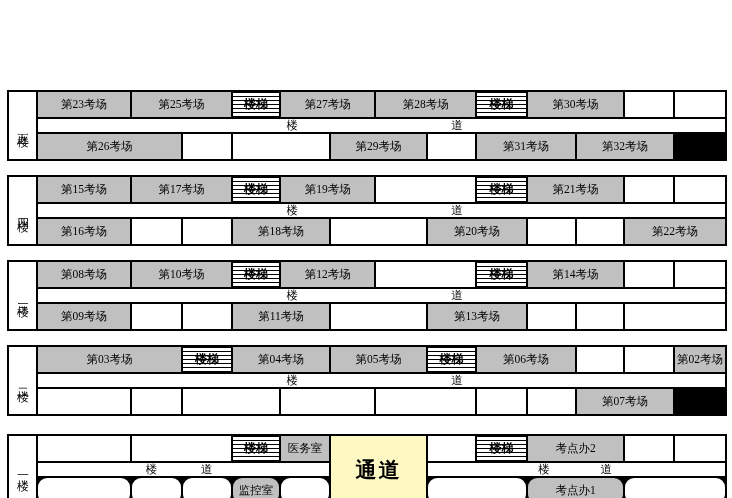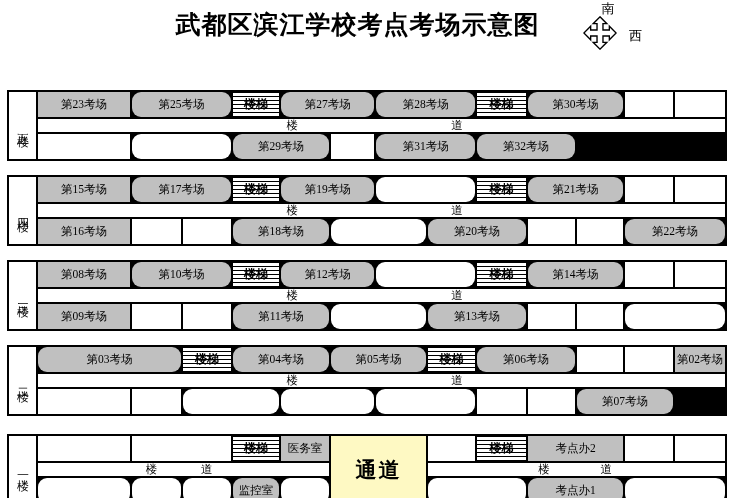--- a/index.html
+++ b/index.html
@@ -23,21 +23,21 @@
   .flabel{width:27px;background:#fff;margin-right:2px;display:flex;align-items:center;justify-content:center;
           writing-mode:vertical-rl;text-orientation:upright;font-size:12px;letter-spacing:2px;}
   .bgrid{flex:1;display:grid;gap:2px;background:#000;
          grid-template-columns:96fr 51fr 50fr 48fr 50fr 45fr 52fr 49fr 51fr 49fr 48fr 50fr 52fr;
          grid-template-rows:26fr 13fr 26fr;}
   .cell{background:#fff;display:flex;align-items:center;justify-content:center;
         font-size:11.5px;white-space:nowrap;overflow:hidden;}
   .room{background:#c0c0c0;}
   .stairs{background:repeating-linear-gradient(to bottom,#000 0px,#000 1px,#fff 1px,#fff 4px);
           font-weight:bold;font-size:12px;}
-  .s2{grid-column:span 2;border-radius:9px;}
+  .s2{grid-column:span 2;}
   .cor{position:relative;background:#fff;grid-column:1/14;grid-row:2;}
   .cor .lou,.cor .dao{position:absolute;top:50%;transform:translate(-50%,-50%);font-size:11.5px;}
   .cor .lou{left:37%;} .cor .dao{left:61%;}
 
   
   .r1{grid-row:1;} .r3{grid-row:3;border-radius:9px;}
   .g1{grid-column:1;} .g2s2{grid-column:2/span 2;} .g2{grid-column:2;} .g3{grid-column:3;}
   .g4{grid-column:4;} .g5{grid-column:5;}
   .g8{grid-column:8;} .g9{grid-column:9;} .g10s2{grid-column:10/span 2;}
   .g12{grid-column:12;} .g13{grid-column:13;} .g8s2{grid-column:8/span 2;} .g12s2{grid-column:12/span 2;}
@@ -47,49 +47,40 @@
   .corr{position:relative;background:#fff;grid-column:8/14;grid-row:2;}
   .corl .lou{left:39%;} .corl .dao{left:58%;}
   .corr .lou{left:39%;} .corr .dao{left:60%;}
   .corl .lou,.corl .dao,.corr .lou,.corr .dao{position:absolute;top:50%;transform:translate(-50%,-50%);font-size:11.5px;}
 </style>
 </head>
 <body>
 
 <div id="page">
 
-  <div id="header">
-    <div id="title">武都区滨江学校考点考场示意图</div>
-    <div id="compass">
-      <span class="n">南</span>
-      <svg width="34" height="34" viewBox="0 0 40 40">
-        <path d="M20 1 L28 9 L23.5 9 L23.5 16.5 L31 16.5 L31 12 L39 20 L31 28 L31 23.5 L23.5 23.5 L23.5 31 L28 31 L20 39 L12 31 L16.5 31 L16.5 23.5 L9 23.5 L9 28 L1 20 L9 12 L9 16.5 L16.5 16.5 L16.5 9 L12 9 Z" fill="#ffffff" stroke="#000000" stroke-width="1.6"></path>
-      </svg>
-      <span class="w">西</span>
-    </div>
-  </div>
 
   <div id="bands">
 
     <div class="band gap14">
       <div class="flabel">五楼</div>
       <div class="bgrid">
         <div class="cell room">第23考场</div>
         <div class="cell room s2">第25考场</div>
         <div class="cell stairs">楼梯</div>
         <div class="cell room s2">第27考场</div>
         <div class="cell room s2">第28考场</div>
         <div class="cell stairs">楼梯</div>
         <div class="cell room s2">第30考场</div>
         <div class="cell"></div>
         <div class="cell"></div>
         <div class="cor">
           <span class="lou">楼</span>
           <span class="dao">道</span>
         </div>
+        <div class="cell room s2">第26考场</div>
         <div class="cell"></div>
         <div class="cell s2"></div>
         <div class="cell room s2">第29考场</div>
         <div class="cell"></div>
         <div class="cell room s2">第31考场</div>
         <div class="cell room s2">第32考场</div>
       </div>
     </div>
 
     <div class="band gap14">

